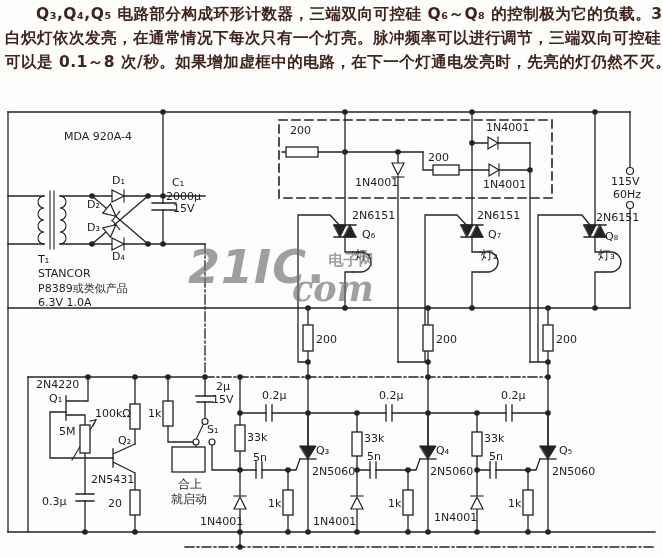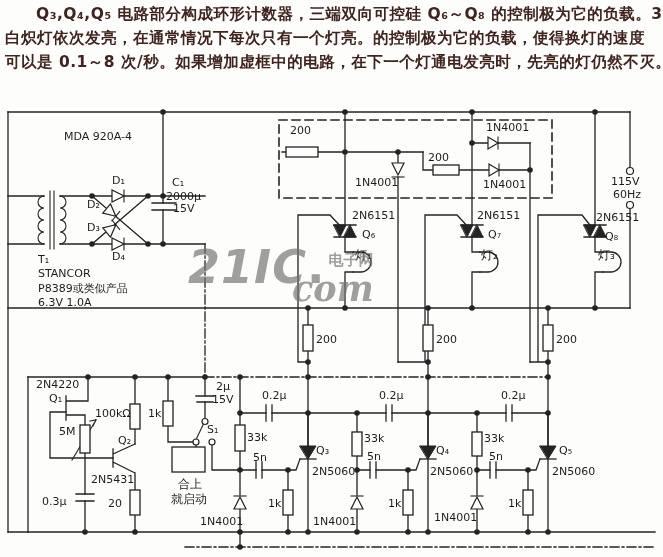--- a/index.html
+++ b/index.html
@@ -31,21 +31,21 @@
   .wm-com{position:absolute;left:104px;top:28px;font-size:35px;font-weight:700;
           font-style:italic;font-family:"DejaVu Serif",serif;}
 </style>
 </head>
 <body>
 
 <div class="page">
 
   <div class="desc">
     <div class="dline first">Q₃,Q₄,Q₅ 电路部分构成环形计数器，三端双向可控硅 Q₆～Q₈ 的控制极为它的负载。3 个</div>
-    <div class="dline">白炽灯依次发亮，在通常情况下每次只有一个灯亮。的控制极为它的负载，使得换灯的速度</div>
+    <div class="dline">白炽灯依次发亮，在通常情况下每次只有一个灯亮。脉冲频率可以进行调节，三端双向可控硅</div>
     <div class="dline">可以是 0.1～8 次/秒。如果增加虚框中的电路，在下一个灯通电发亮时，先亮的灯仍然不灭。</div>
   </div>
 
   <svg id="schematic-svg" width="663" height="557" viewBox="0 0 663 557">
 
     <g>
 
       <path class="w" d="M8 112 H630"></path>
       <path class="w" d="M8 112 V532"></path>
       <path class="w" d="M8 532 H655"></path>

